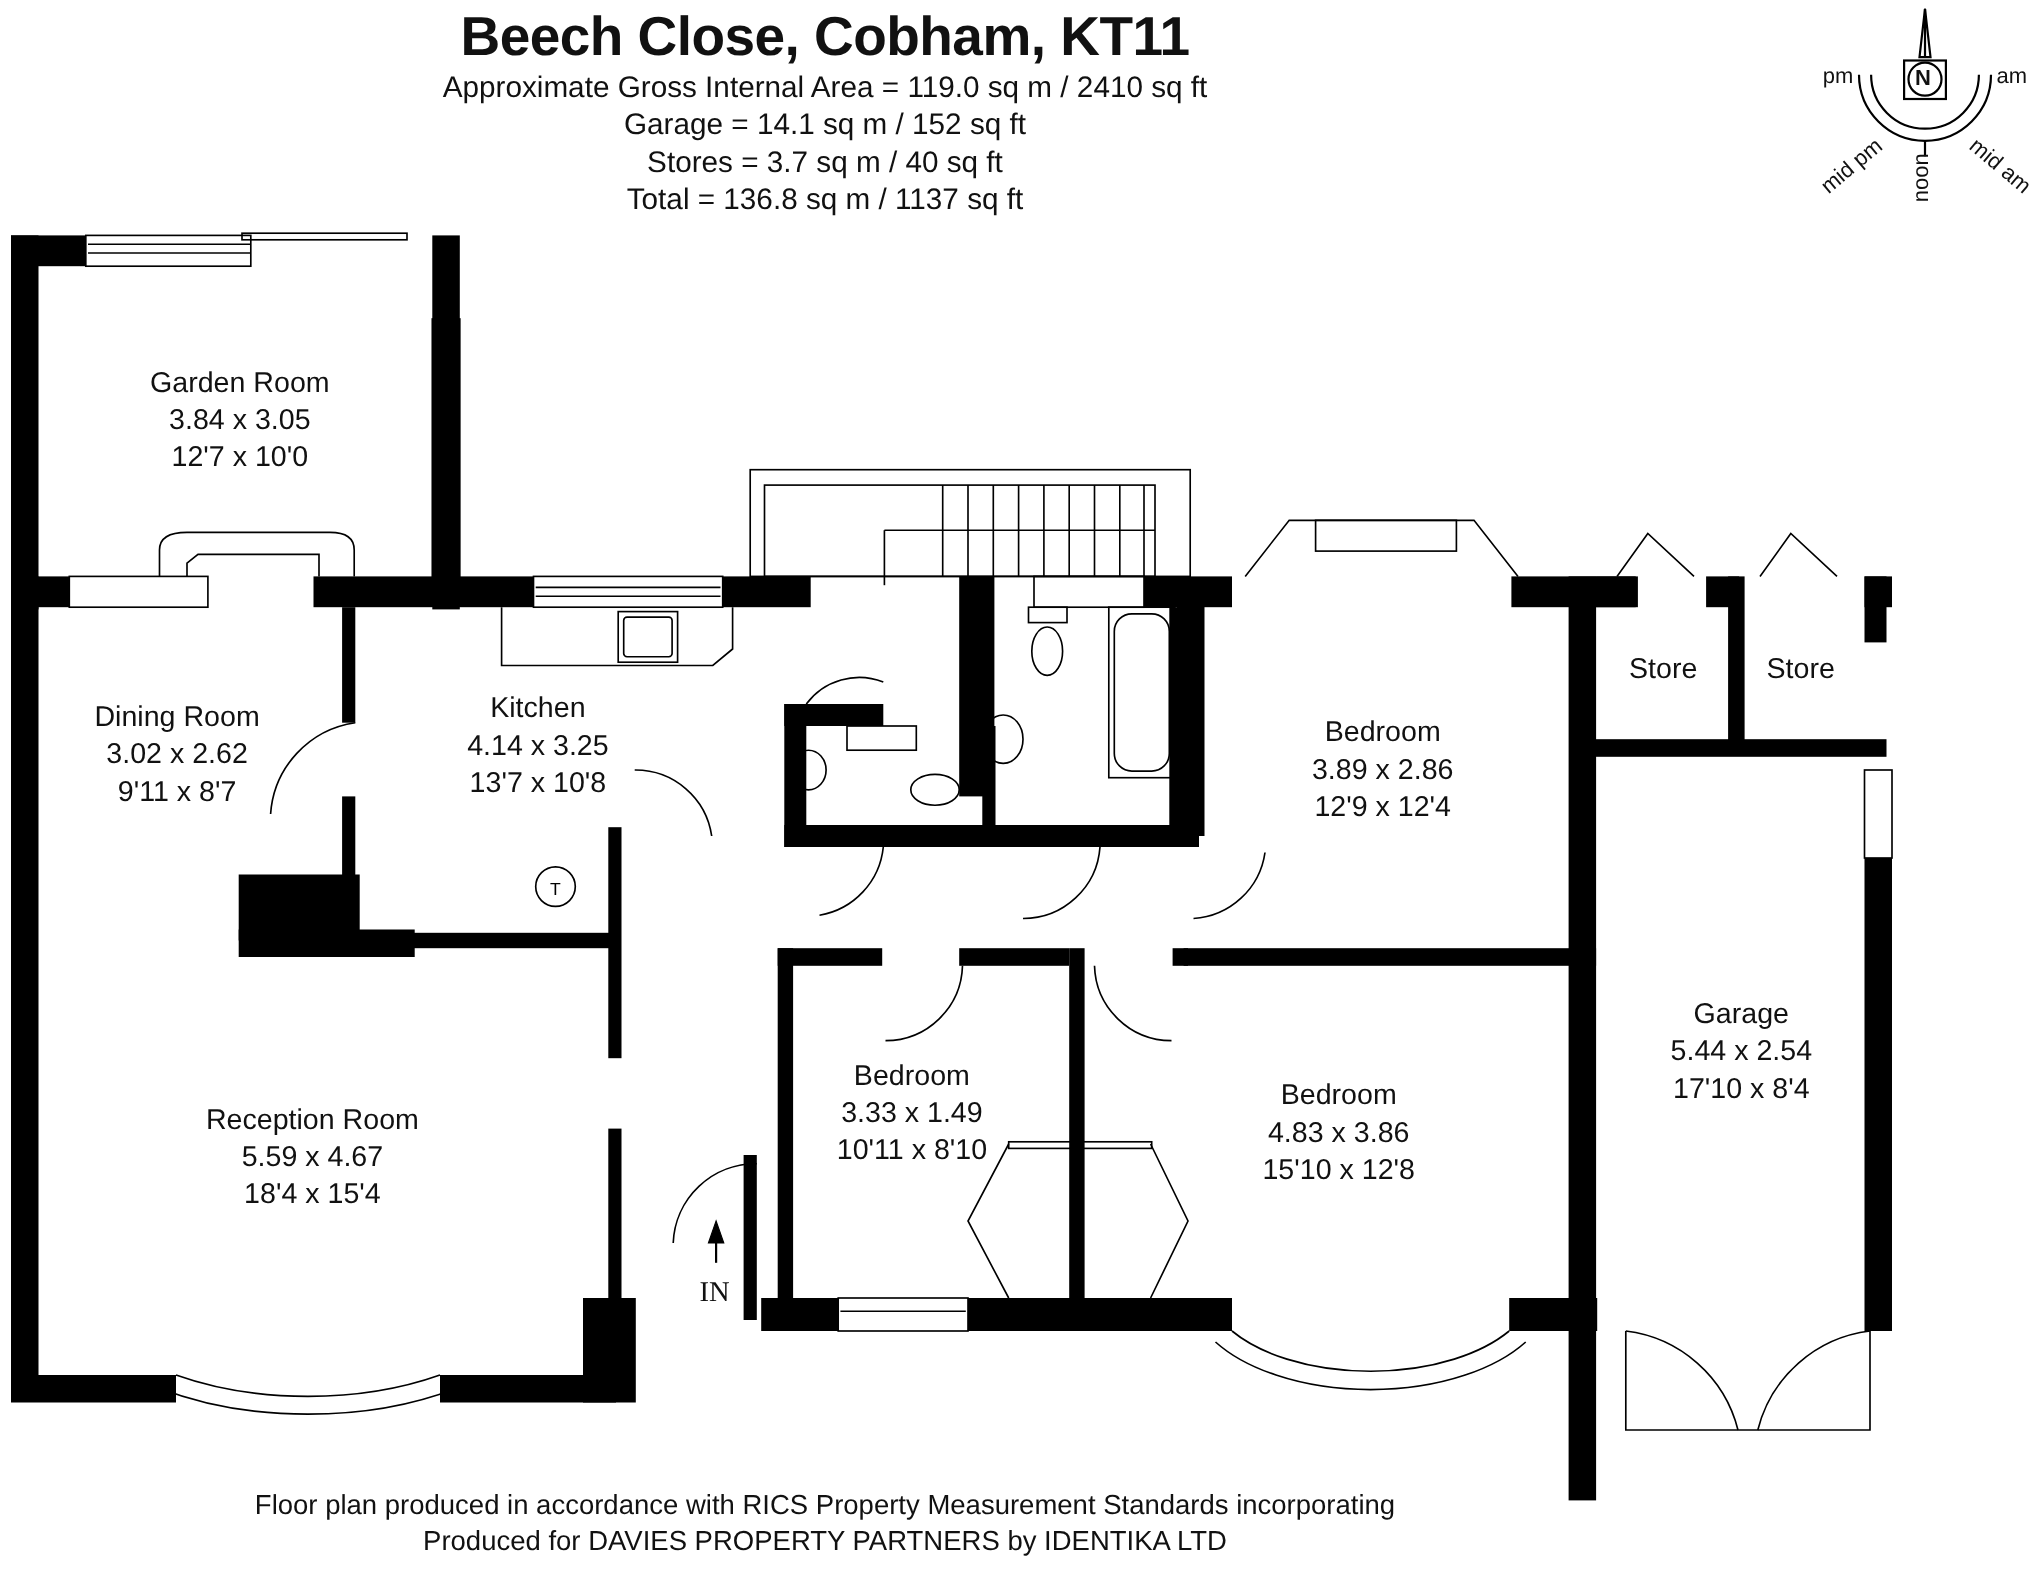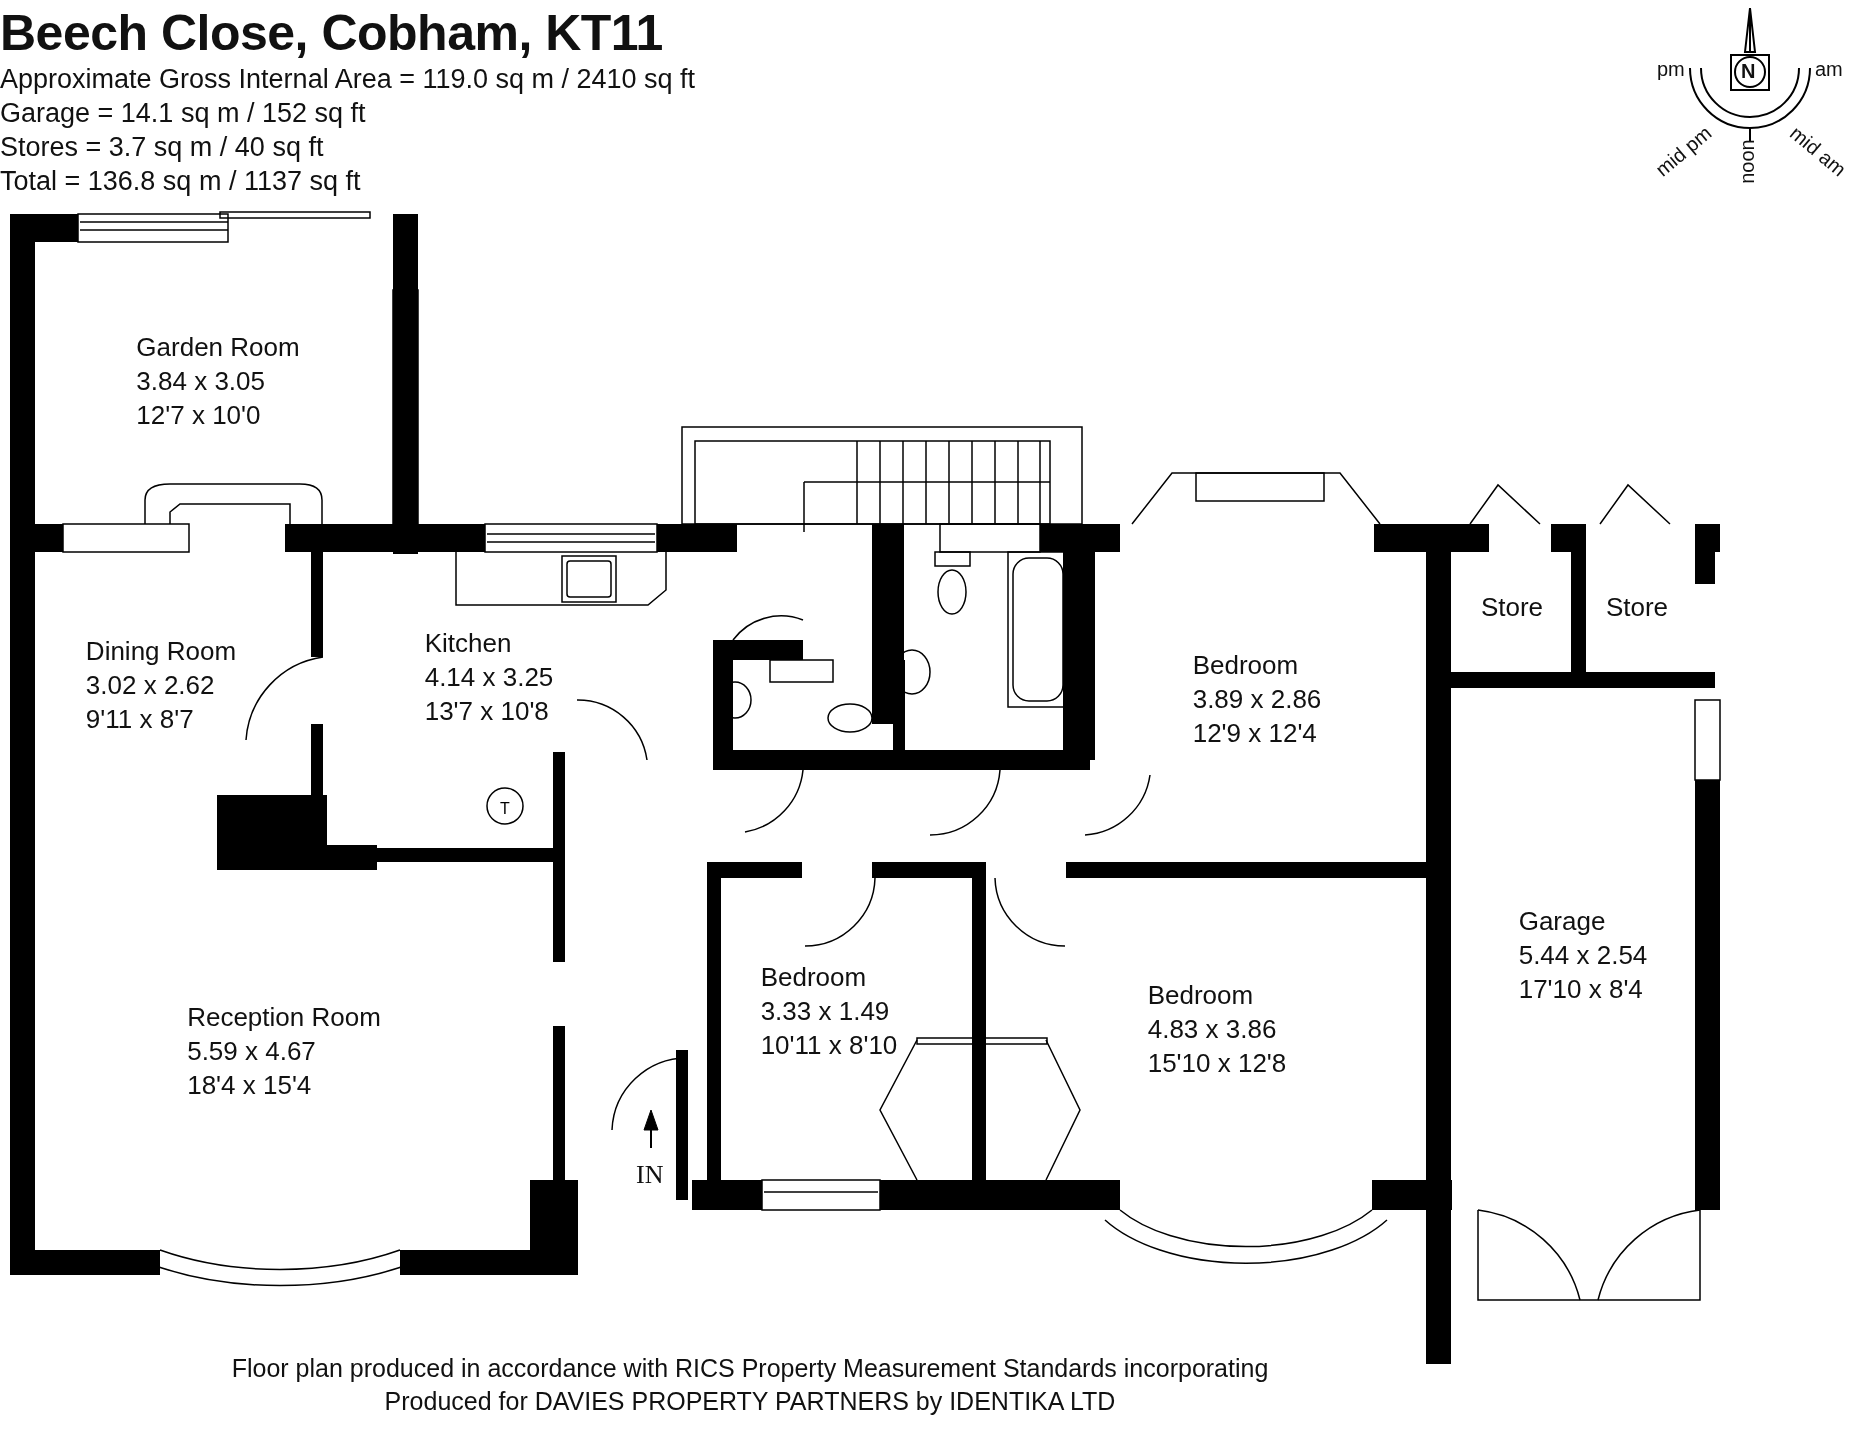--- a/index.html
+++ b/index.html
@@ -1,21 +1,21 @@
 <!DOCTYPE html>
 <html><head>
 <meta charset="utf-8">
 <style>
   html,body{margin:0;padding:0;background:#fff;}
   body{width:1856px;height:1448px;position:relative;overflow:hidden;font-family:"Liberation Sans",sans-serif;color:#111;}
-  .hdr{position:absolute;left:0;width:1500px;}
+  .hdr{position:absolute;left:0;width:1500px;text-align:center;}
   .title{top:4px;left:0;width:1500px;font-size:50px;font-weight:bold;letter-spacing:-0.5px;}
   .subline{font-size:27px;line-height:35px;}
   .plan{position:absolute;left:0;top:0;width:1856px;height:1448px;}
-  .room-label{position:absolute;text-align:left;font-size:26px;line-height:34px;transform:translate(-50%,0);white-space:nowrap;}
+  .room-label{position:absolute;text-align:center;font-size:26px;line-height:34px;transform:translate(-50%,0);white-space:nowrap;}
   .footer{position:absolute;left:0;width:1500px;top:1352px;text-align:center;font-size:25px;line-height:33px;}
   .compass{position:absolute;left:1645px;top:0;width:211px;height:200px;}
   .compass-label{position:absolute;font-size:20px;}
   .in-label{position:absolute;font-size:26px;font-family:Liberation Serif, serif;}
 </style>
 </head>
 <body>
 
 <div class="hdr title">Beech Close, Cobham, KT11</div>
 <div class="hdr subline" style="top:62px">Approximate Gross Internal Area = 119.0 sq m / 2410 sq ft</div>

